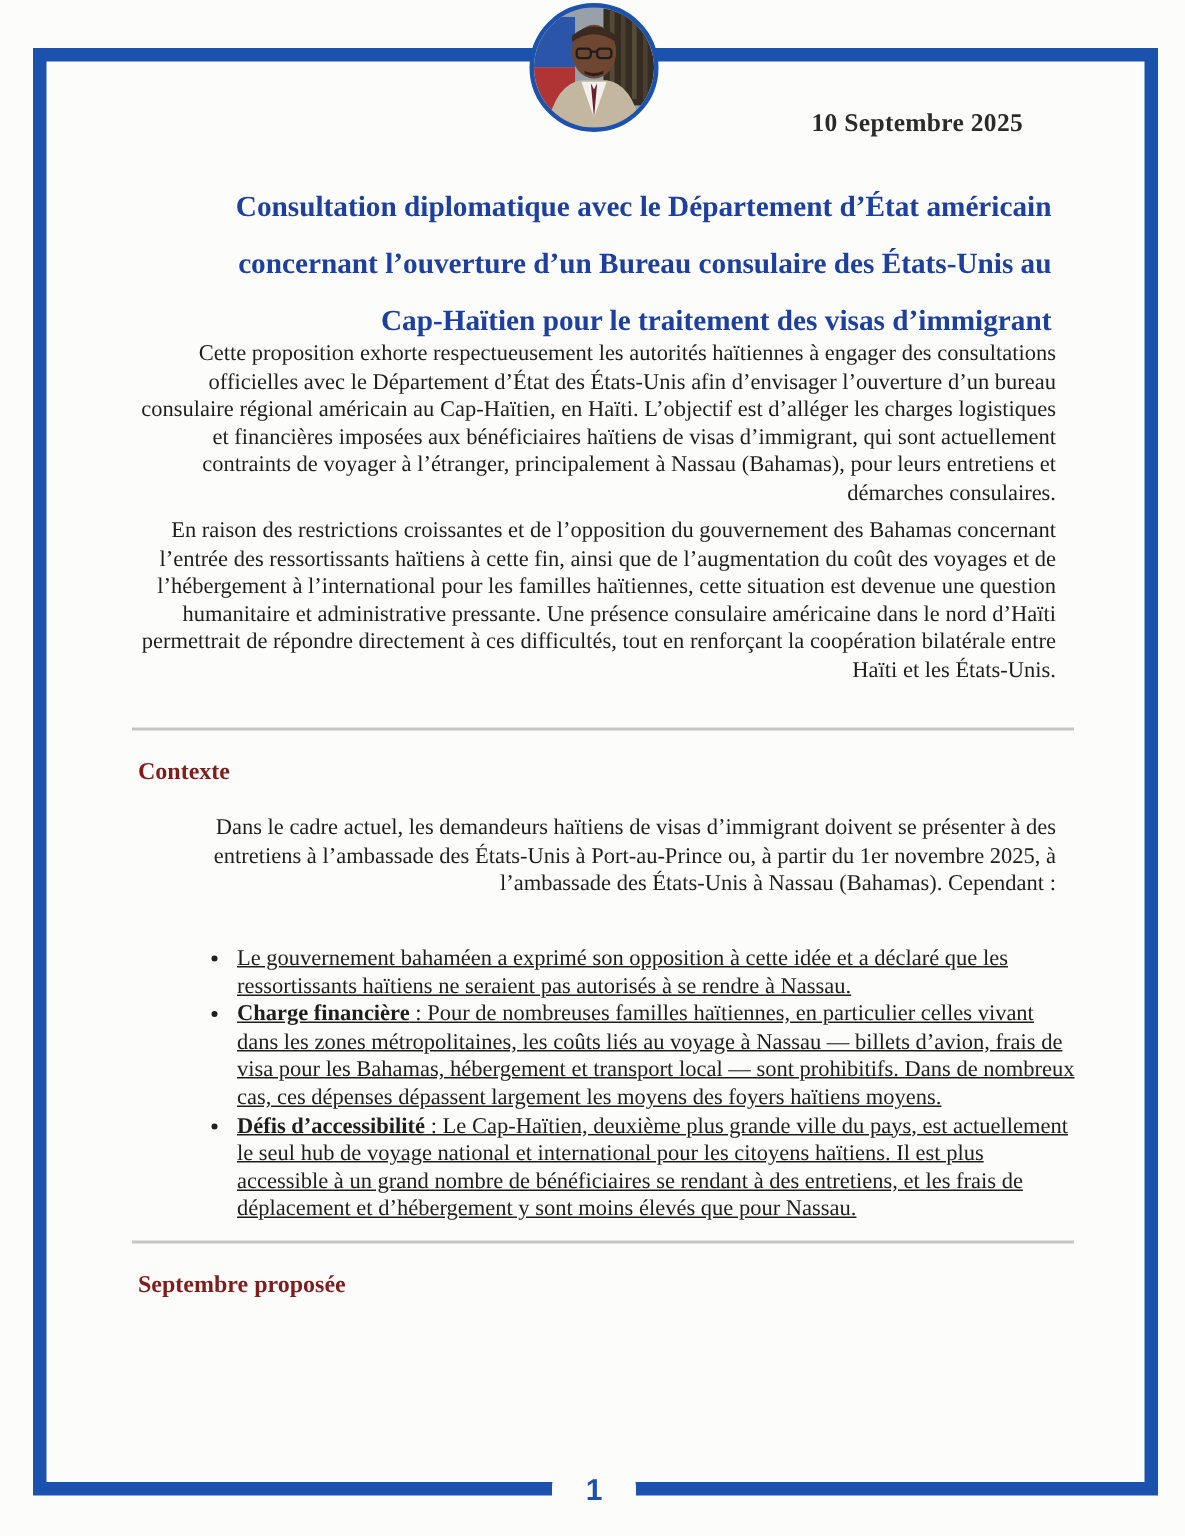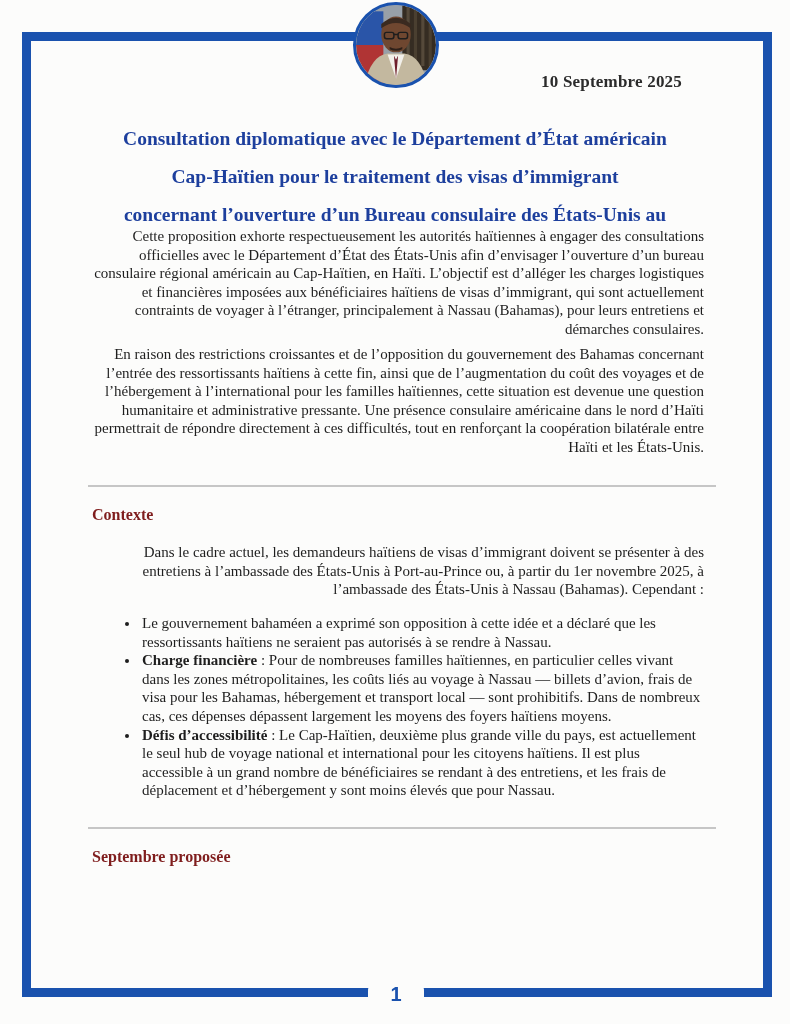--- a/index.html
+++ b/index.html
@@ -22,21 +22,21 @@
   .date{
     position:absolute;left:92px;top:72px;width:590px;
     text-align:right;font-weight:bold;font-size:17px;color:#2b2b2b;
     letter-spacing:.2px;
   }
   .title{
     position:absolute;left:89px;top:120px;width:612px;
     text-align:center;color:#1d3f9d;font-weight:bold;
     font-size:19.5px;line-height:38px;
   }
-  .title div{white-space:nowrap;}
+  .title div{white-space:nowrap;text-align:right;}
   .body-text{
     position:absolute;left:92px;width:612px;
     font-size:15px;line-height:18.6px;text-align:right;
   }
   .p1{top:227px;}
   .p2{top:345px;}
   .p3{top:543px;}
   .p4{top:886px;}
   .divider{
     position:absolute;left:88px;width:628px;height:0;
@@ -45,22 +45,22 @@
   .div1{top:485px;}
   .div2{top:827px;}
   .sec-heading{
     position:absolute;left:92px;width:612px;
     font-size:16px;font-weight:bold;color:#7f1d1d;
   }
   .h1{top:506px;}
   .h2{top:848px;}
   .bullets{
     position:absolute;left:92px;top:614px;width:564px;
-    margin:0;padding:0 0 0 48px;
-    font-size:15px;line-height:18.6px;
+    margin:16px;padding:0 0 0 48px;
+    font-size:15px;line-height:18.6px;text-decoration:underline;
   }
   .bullets li{margin:0;padding-left:2px;}
   .bullets li::marker{color:#1e1e1e;font-size:13px;}
   .b{font-weight:bold;}
   .page-num-notch{
     position:absolute;left:368px;top:979px;width:56px;height:30px;
     background:#fcfcfb;border-radius:12px;z-index:2;
     display:flex;align-items:center;justify-content:center;
   }
   .page-num{
@@ -101,22 +101,22 @@
         <line x1="36" y1="28" x2="40" y2="28" stroke="#1d1d1d" stroke-width="1.4"></line>
         <path d="M32 40 Q38 43 44 40 L44 42 Q38 45 32 42 Z" fill="#2e2019"></path>
       </g>
     </svg>
   </div>
 
   <div class="date">10 Septembre 2025</div>
 
   <div class="title">
     <div>Consultation diplomatique avec le Département d’État américain</div>
+    <div>concernant l’ouverture d’un Bureau consulaire des États-Unis au</div>
     <div>Cap-Haïtien pour le  traitement des visas d’immigrant</div>
-    <div>concernant l’ouverture d’un Bureau consulaire des États-Unis au</div>
   </div>
 
   <div class="body-text p1">Cette proposition exhorte respectueusement les autorités haïtiennes à engager des consultations officielles avec le Département d’État des États-Unis afin d’envisager l’ouverture d’un bureau consulaire régional américain au Cap-Haïtien, en Haïti. L’objectif est d’alléger les charges logistiques et financières imposées aux bénéficiaires haïtiens de visas d’immigrant, qui sont actuellement contraints de voyager à l’étranger, principalement à Nassau (Bahamas), pour leurs entretiens et démarches consulaires.</div>
   <div class="body-text p2">En raison des restrictions croissantes et de l’opposition du gouvernement des Bahamas concernant l’entrée des ressortissants haïtiens à cette fin, ainsi que de l’augmentation du coût des voyages et de l’hébergement à l’international pour les familles haïtiennes, cette situation est devenue une question humanitaire et administrative pressante. Une présence consulaire américaine dans le nord d’Haïti permettrait de répondre directement à ces difficultés, tout en renforçant la coopération bilatérale entre Haïti et les États-Unis.</div>
 
   <div class="divider div1"></div>
 
   <div class="sec-heading h1">Contexte</div>
   <div class="body-text p3">Dans le cadre actuel, les demandeurs haïtiens de visas d’immigrant doivent se présenter à des entretiens à l’ambassade des États-Unis à Port-au-Prince ou, à partir du 1er novembre 2025, à l’ambassade des États-Unis à Nassau (Bahamas). Cependant :</div>
 

